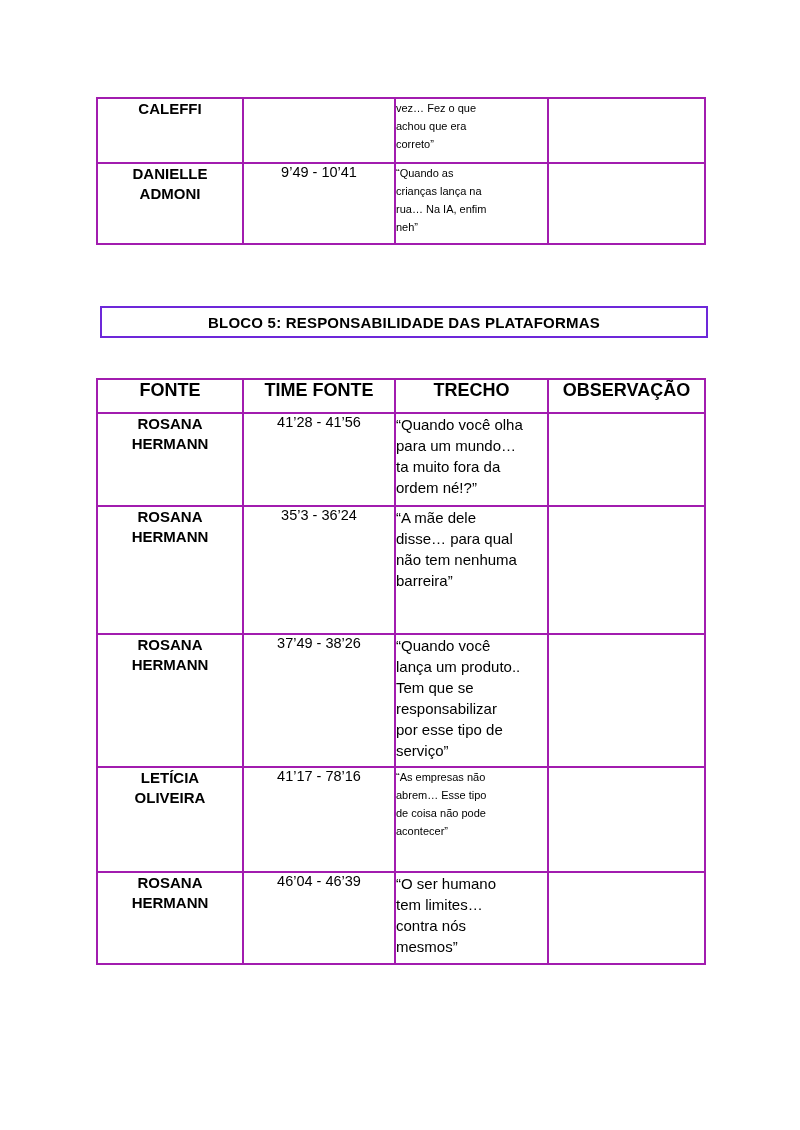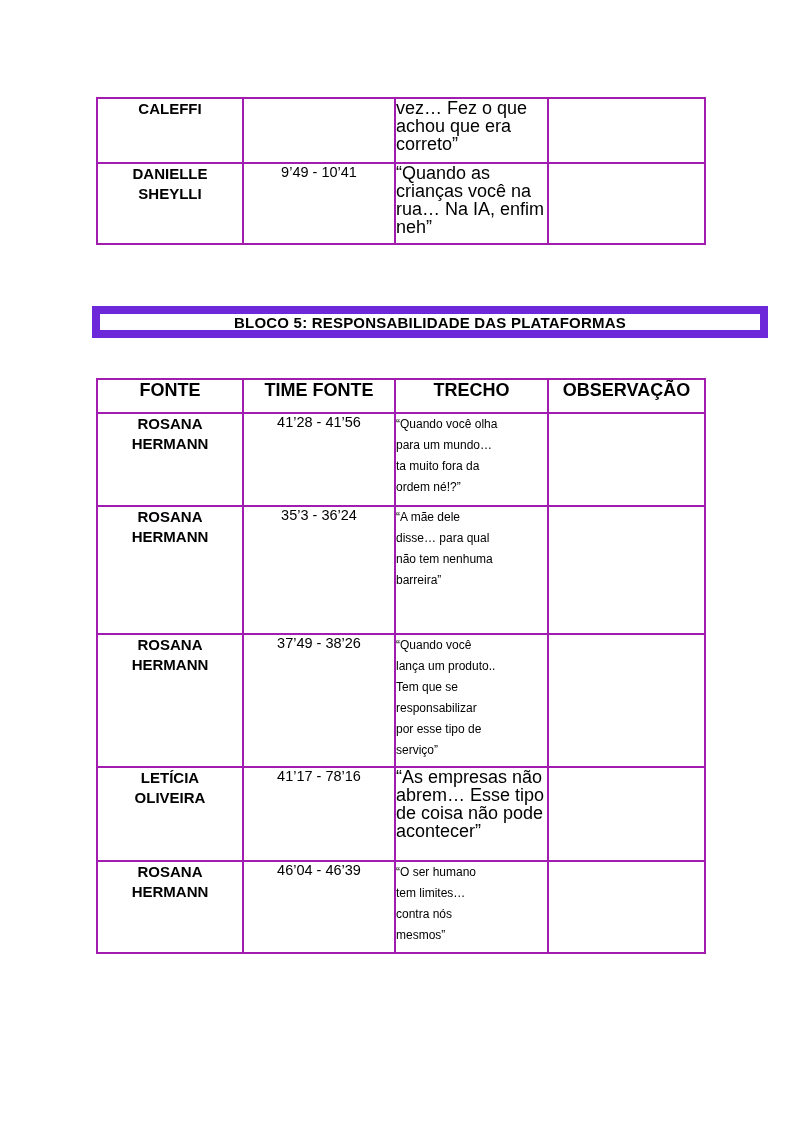--- a/index.html
+++ b/index.html
@@ -25,25 +25,25 @@
     padding: 0;
     overflow: hidden;
     box-sizing: border-box;
     margin-top: 32px;
   }
   .cont-table { top: 97px; }
   .main-table { top: 378px; }
 
   .title-box {
     position: absolute;
-    left: 92px;
+    left: 100px;
     top: 306px;
-    width: 676px;
+    width: 608px;
     height: 32px;
-    border: 8px solid #6d28d9;
+    border: 2px solid #6d28d9;
     box-sizing: border-box;
     display: flex;
     align-items: center;
     justify-content: center;
     font-weight: bold;
     font-size: 15px;
     letter-spacing: 0.2px;
   }
 
   th.col-header {
@@ -64,30 +64,30 @@
   td.tc {
     font-size: 14.5px;
     padding: 6px 4px 0 9px;
     white-space: pre-line;
     text-align: center;
   }
   td.trecho {
     padding: 5px 6px 0 9px;
     white-space: pre-line;
   }
-  td.trecho.lg { font-size: 12px;   line-height: 21px; }
-  td.trecho.sm { font-size: 18px; line-height: 18px; }
+  td.trecho.lg { font-size: 15px;   line-height: 21px; }
+  td.trecho.sm { font-size: 11px; line-height: 18px; }
   td.obs { }
 
   tr.rh65  { height: 65px; }
   tr.rh81  { height: 81px; }
   tr.rh93  { height: 93px; }
   tr.rh128 { height: 128px; }
   tr.rh133 { height: 133px; }
-  tr.rh86  { height: 94px; }
+  tr.rh86  { height: 105px; }
   tr.rh92  { height: 92px; }
   tr.rh79  { height: 79px; }
 </style>
 </head>
 <body>
 
 <div class="page">
 
   <table class="grid cont-table">
     <colgroup>
@@ -100,24 +100,24 @@
       <tr class="rh65">
         <td class="fonte">CALEFFI</td>
         <td class="tc"></td>
         <td class="trecho sm">vez… Fez o que
 achou que era
 correto”</td>
         <td class="obs"></td>
       </tr>
       <tr class="rh81">
         <td class="fonte">DANIELLE
-SHEYLLI</td>
+ADMONI</td>
         <td class="tc">9’49 - 10’41</td>
         <td class="trecho sm">“Quando as
-crianças você na
+crianças lança na
 rua… Na IA, enfim
 neh”</td>
         <td class="obs"></td>
       </tr>
     </tbody>
   </table>
 
   <div class="title-box">
     <span>BLOCO 5: RESPONSABILIDADE DAS PLATAFORMAS</span>
   </div>

